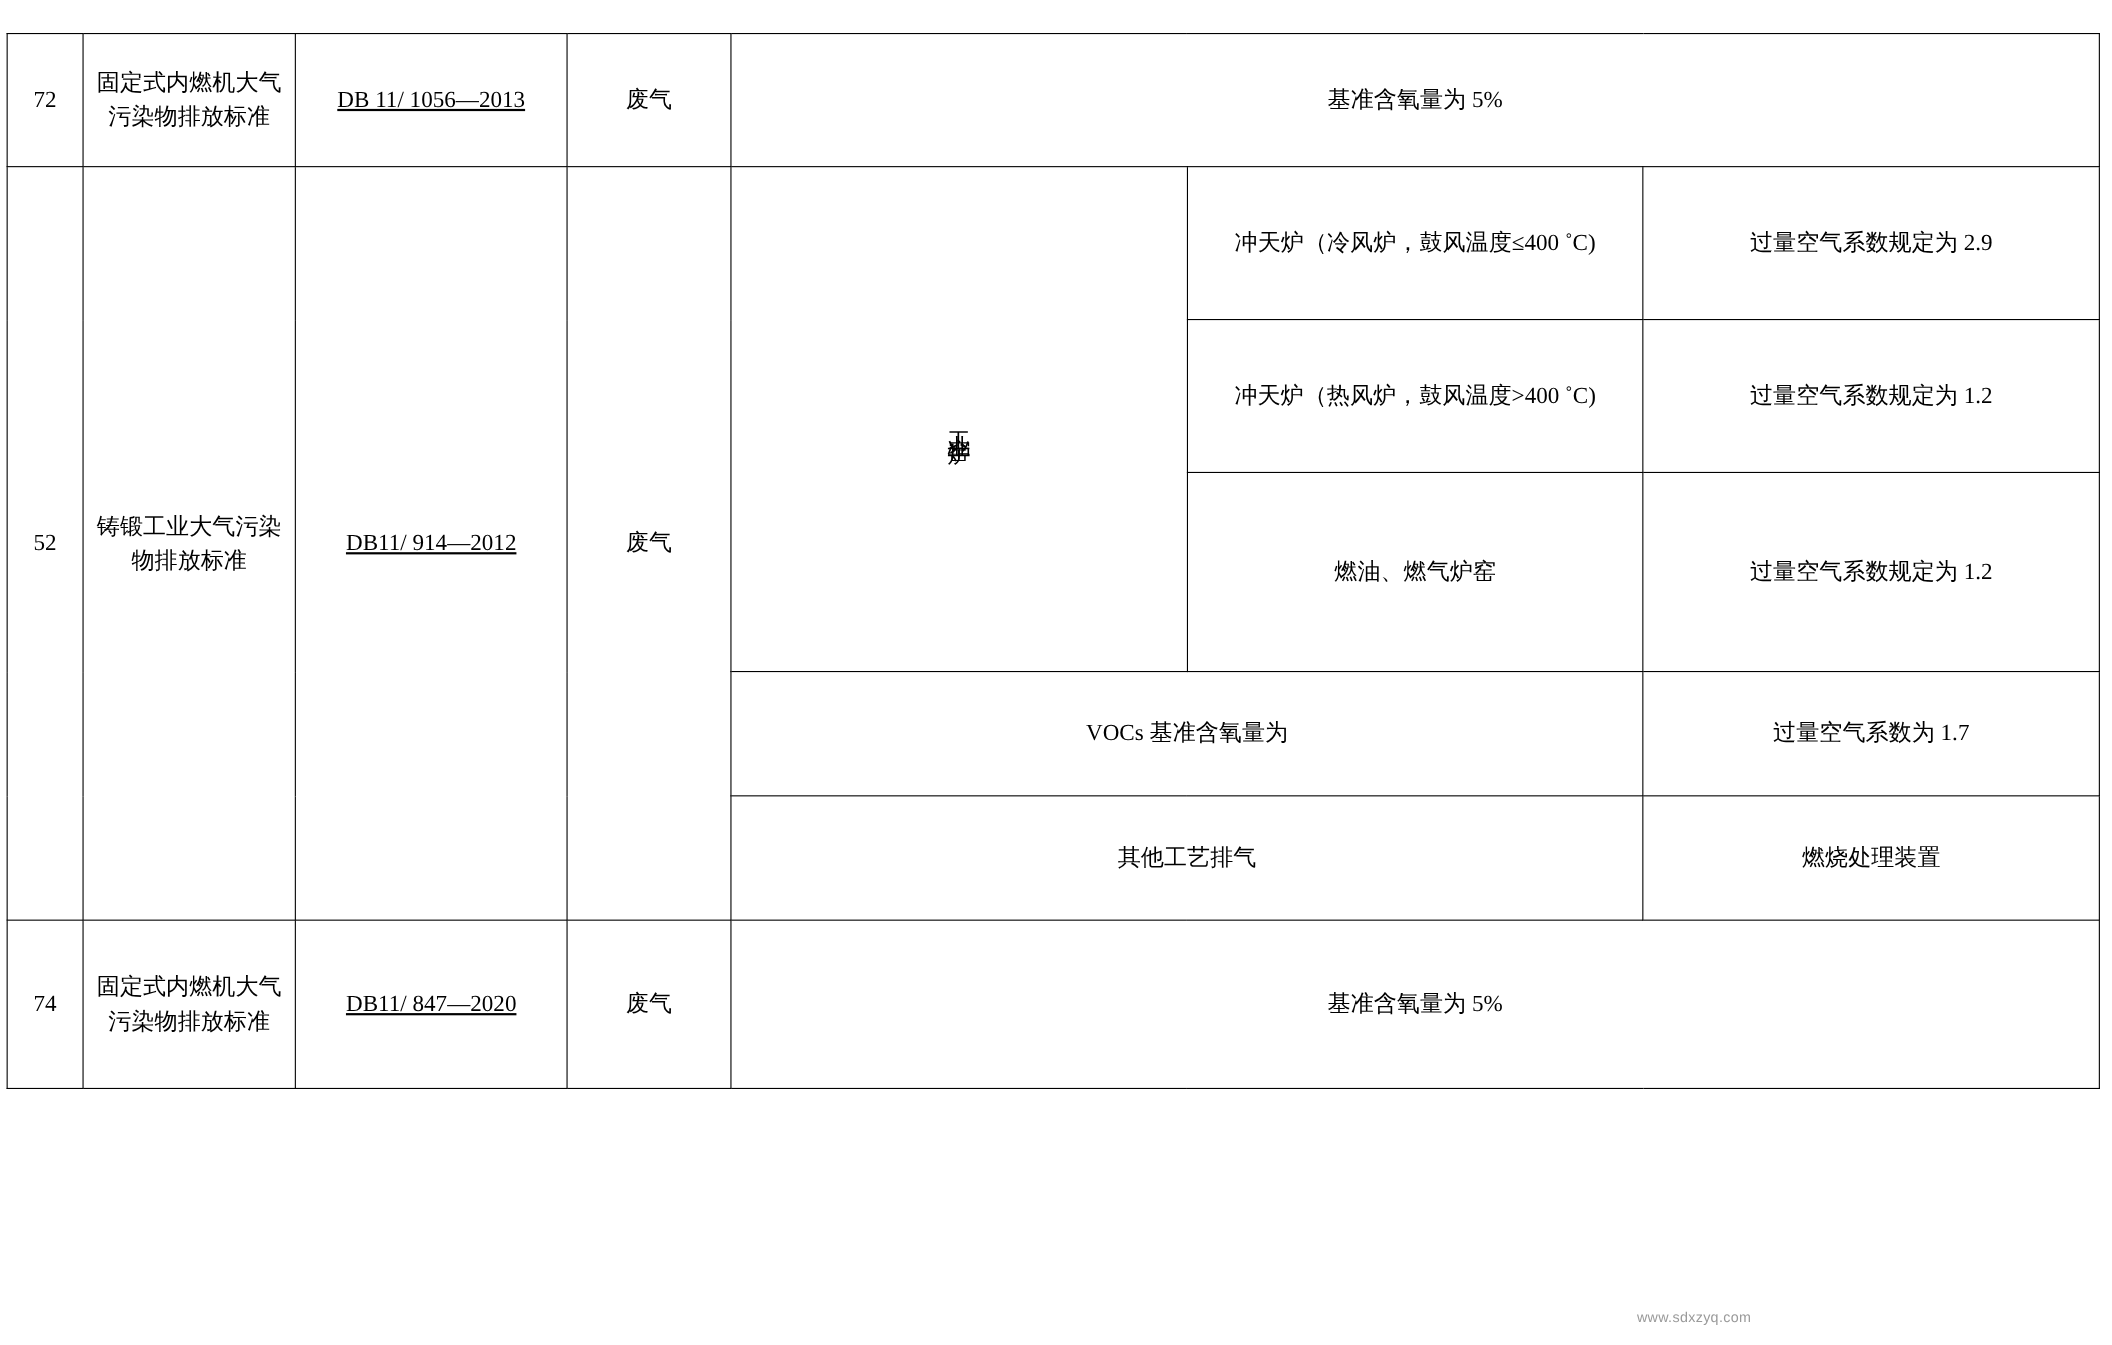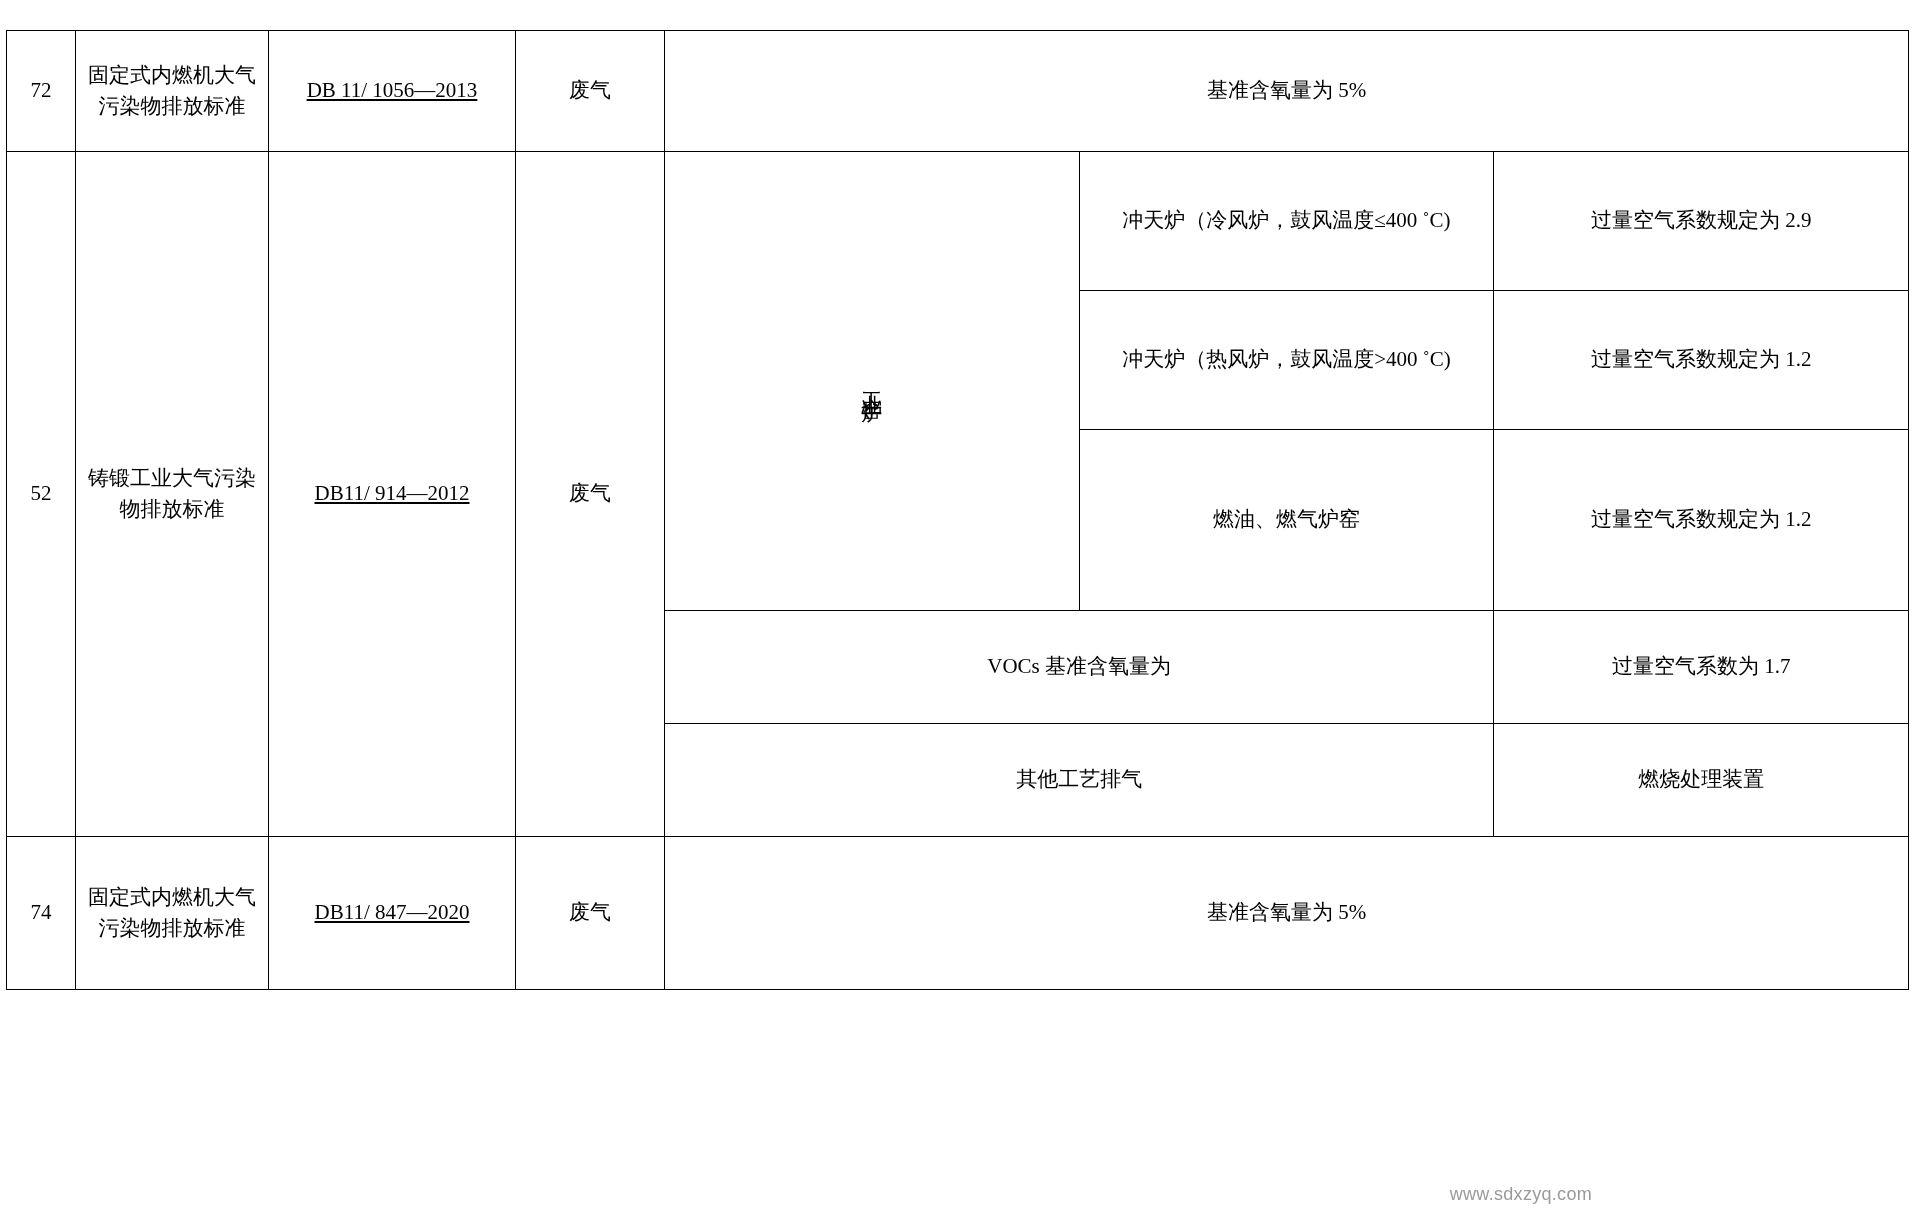--- a/index.html
+++ b/index.html
@@ -55,21 +55,21 @@
   .cell-pad-row {
     height: 108px;
   }
   .desc-text {
     font-size: 21px;
   }
   .watermark {
     position: absolute;
     right: 16px;
     bottom: 18px;
-    font-size: 18px;
+    font-size: 13px;
     color: #9a9a9a;
     font-family: "Liberation Sans", sans-serif;
     letter-spacing: 0.3px;
   }
 </style>
 </head>
 <body>
 
 <div class="page">
 

